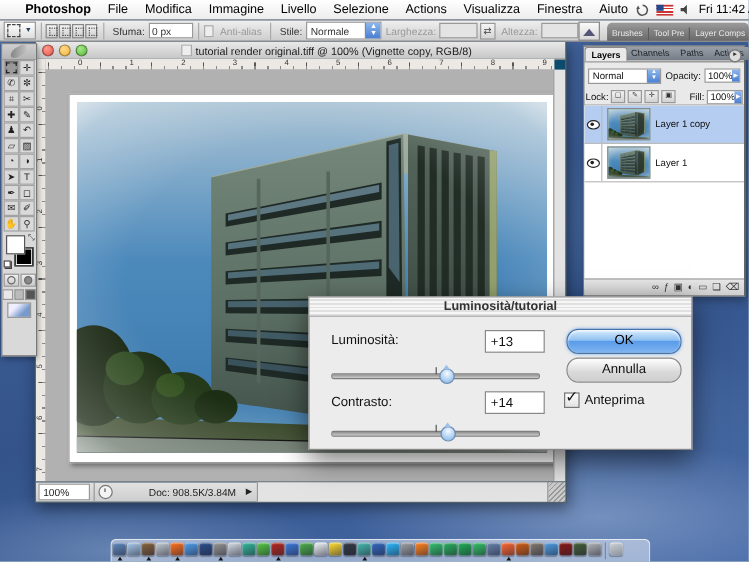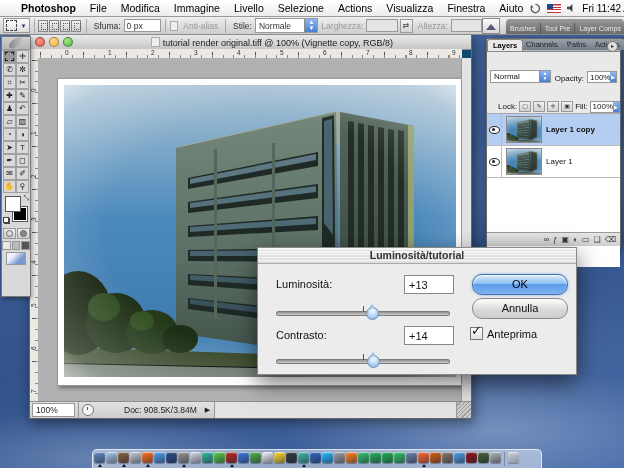--- a/index.html
+++ b/index.html
@@ -127,41 +127,41 @@
   
   #layers-panel{left:486px;top:38px;width:133px;height:207px;background:#e9e9e9;border:1px solid #666;
     box-shadow:2px 3px 8px rgba(0,0,0,.4);z-index:30;font-size:8px;color:#111}
   #lp-tabs{height:12px;display:flex;align-items:flex-start;background:linear-gradient(#cfcfcf,#b8b8b8);
     border-bottom:1px solid #888;position:relative}
   .lp-tab{padding:1px 5px 1px;font-size:7.5px;white-space:nowrap;border-right:1px solid #777;
     background:linear-gradient(#9aa0a8,#757d88);color:#1c2026;border-radius:3px 3px 0 0;transform:skewX(8deg);margin-right:-2px}
   .lp-tab.active{background:#e9e9e9;color:#000;font-weight:bold;transform:none;z-index:2;border:1px solid #888;border-bottom:none}
   #lp-menu-btn{position:absolute;right:2px;top:2px;width:9px;height:9px;border:1px solid #777;border-radius:50%;
     font-size:6px;line-height:8px;text-align:center;color:#333;background:#ddd}
-  #lp-blendrow{height:14px;display:flex;align-items:flex-end;padding:17px 3px;gap:3px}
+  #lp-blendrow{height:14px;display:flex;align-items:center;padding:4px 3px;gap:3px}
   #blend-pop{width:56px;height:11px;background:#fff;border:1px solid #999;display:flex;align-items:center;
     justify-content:space-between;padding-left:3px}
   #blend-pop .pop-stepper{width:10px;height:11px;font-size:5px;line-height:5px}
   .pct-box{width:26px;height:10px;background:#fff;border:1px solid #999;display:flex;align-items:center;
     justify-content:space-between;padding-left:2px}
   .pct-arrow{width:7px;height:10px;background:linear-gradient(#8db6ec,#4a7fd0);color:#fff;font-size:5px;
     line-height:10px;text-align:center}
-  #lp-lockrow{height:13px;display:flex;align-items:center;padding:0 11px;gap:2px;border-bottom:1px solid #aaa}
+  #lp-lockrow{height:13px;display:flex;align-items:center;padding:0 1px;gap:2px;border-bottom:1px solid #aaa}
   .lock-btn{width:10px;height:9px;border:1px solid #999;background:linear-gradient(#f2f2f2,#d2d2d2);
     font-size:6px;text-align:center;line-height:8px;color:#333}
   #lp-list{background:#fff;height:153px;overflow:hidden}
   .layer-row{height:31px;display:flex;align-items:center;border-bottom:1px solid #bbb}
   .layer-row.selected{background:#b5cdf1}
   .eye-cell{width:14px;height:100%;border-right:1px solid #bbb;display:flex;align-items:center;justify-content:center}
   .eye{width:9px;height:6px;border:1px solid #222;border-radius:50%;position:relative;background:#fff}
   .eye::after{content:'';position:absolute;left:2.5px;top:1px;width:3px;height:3px;border-radius:50%;background:#222}
   .layer-thumb{width:34px;height:25px;border:1px solid #888;margin:0 4px;background:#9cc;flex:0 0 auto}
   .layer-thumb svg{display:block}
   .layer-name{white-space:nowrap;font-size:8px}
-  .layer-row.selected .layer-name{font-weight:bold}
+  .layer-row.selected .layer-name{font-weight:normal}
   #lp-bottom{height:13px;border-top:1px solid #999;background:linear-gradient(#e6e6e6,#cfcfcf);
     display:flex;align-items:center;justify-content:flex-end;gap:4px;padding:0 4px;position:absolute;bottom:0;width:125px}
   .lp-icon{font-size:8px;color:#333;line-height:10px}
   
   #dialog{left:257px;top:247px;width:318px;height:126px;background:#ececec;border:1px solid #888;
     box-shadow:0 8px 22px rgba(0,0,0,.55);z-index:50;font-size:11px;color:#111}
   #dlg-title{height:15px;background:repeating-linear-gradient(#f6f6f6 0 1.5px,#e0e0e0 1.5px 3px);
     border-bottom:1px solid #aaa;text-align:center;font-size:10.5px;font-weight:bold;color:#333;line-height:15px}
   .dlg-label{position:absolute;left:18px;white-space:nowrap}
   .dlg-input{position:absolute;left:146px;width:44px;height:17px;background:#fff;border:1px solid #888;

